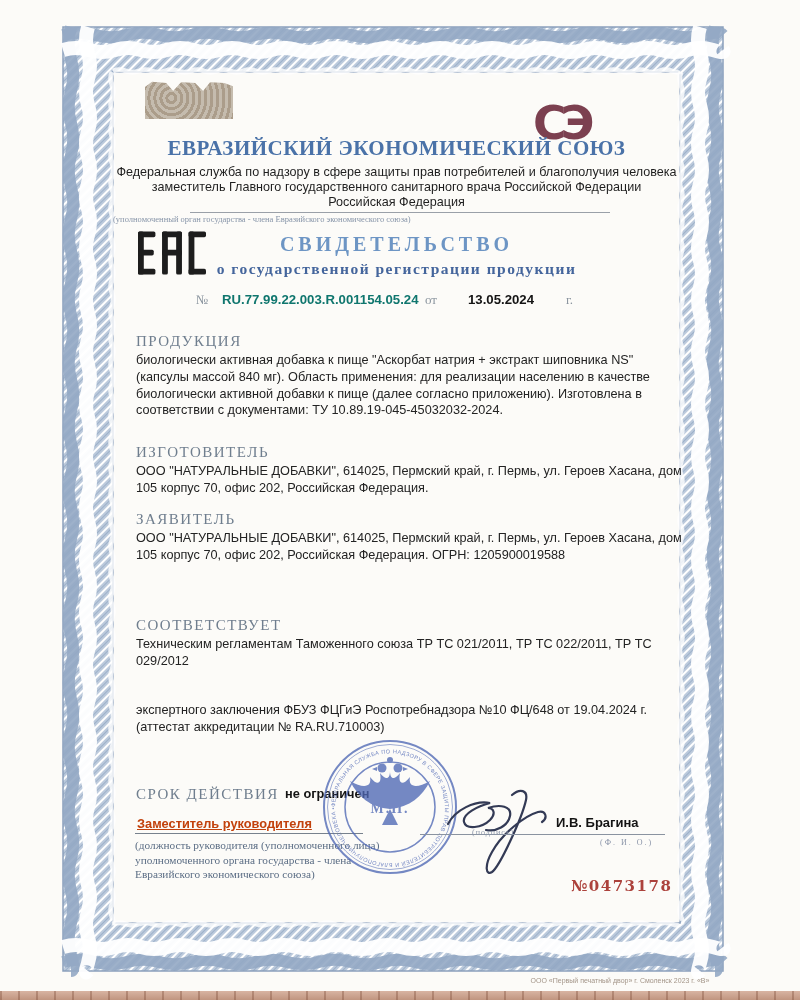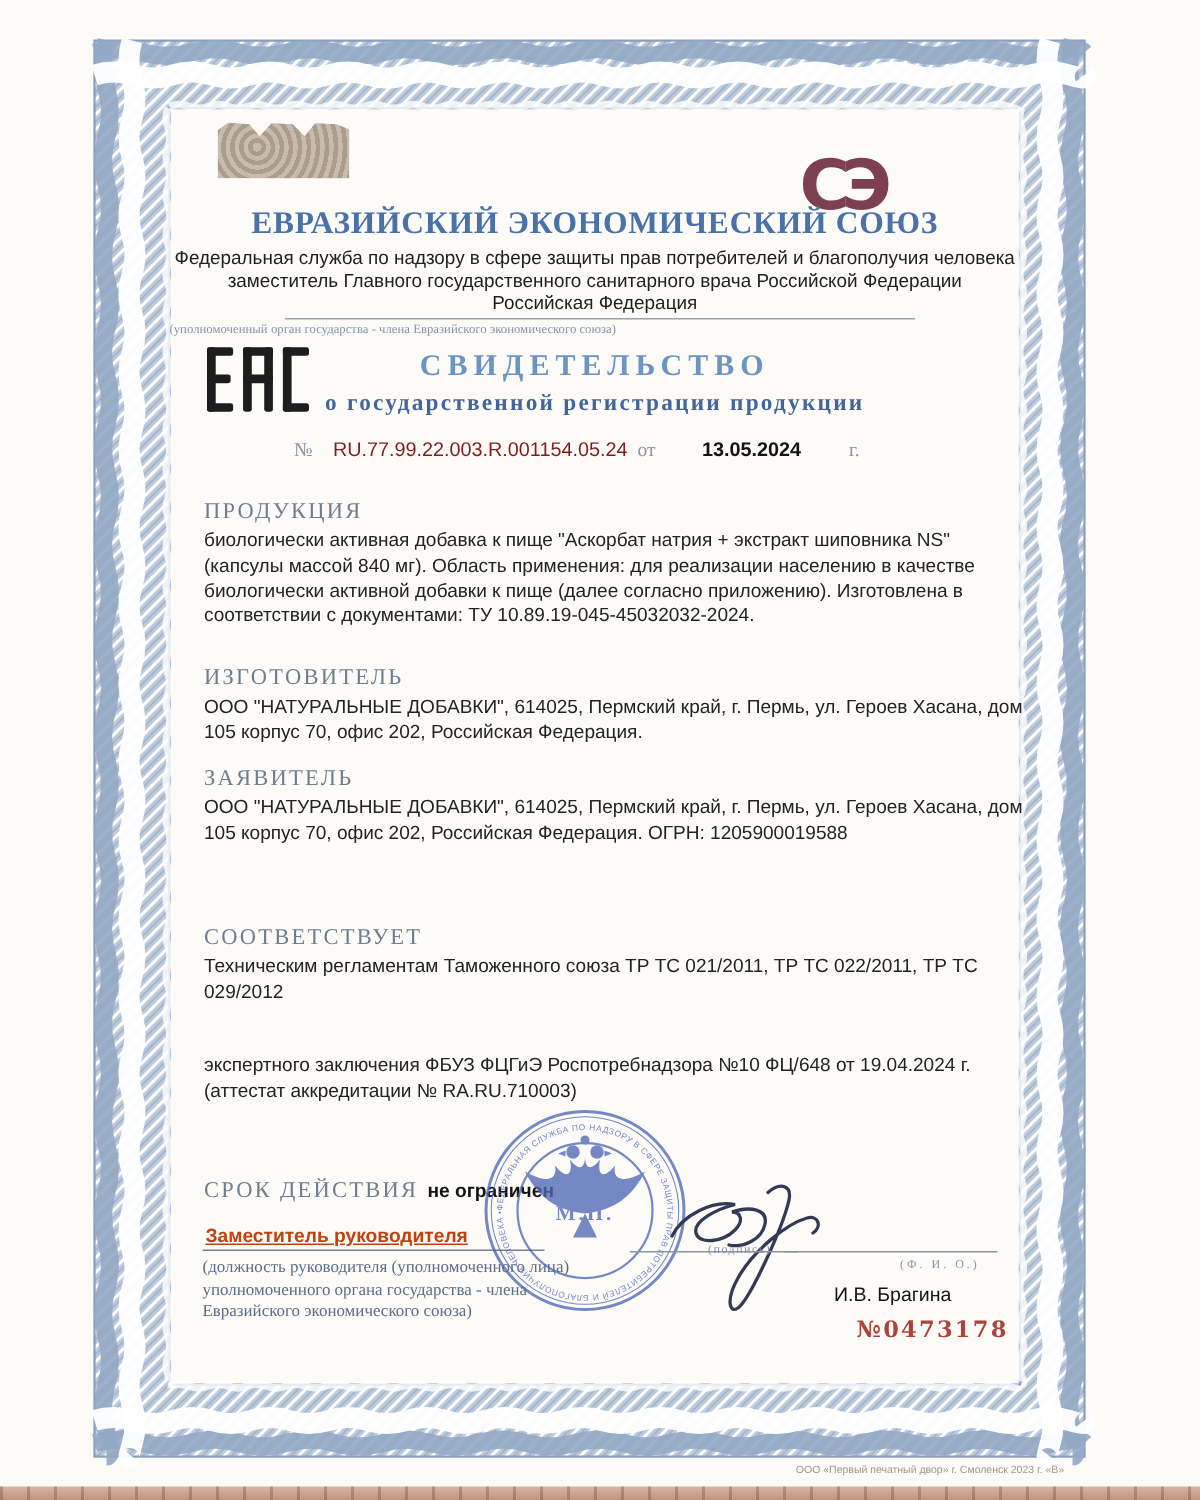--- a/index.html
+++ b/index.html
@@ -38,21 +38,21 @@
   .title-main{left:113px;top:233px;width:567px;text-align:center;
     font-family:"Liberation Serif",serif;font-weight:bold;font-size:20px;
     letter-spacing:4px;color:var(--title_light);}
   .title-sub{left:113px;top:260px;width:567px;text-align:center;
     font-family:"Liberation Serif",serif;font-weight:bold;font-size:15.5px;
     letter-spacing:1.5px;color:var(--title_dark);}
 
   
   .lbl{font-family:"Liberation Serif",serif;font-size:13px;color:var(--label_grey);}
   .no-label{left:196px;top:292px;}
-  .no-value{left:222px;top:292px;font-size:13.2px;font-weight:normal;color:#7f1d1d;}
+  .no-value{left:222px;top:292px;font-size:13.2px;font-weight:bold;color:#0f766e;}
   .from-label{left:425px;top:292px;}
   .date-value{left:468px;top:292px;font-size:13.2px;font-weight:bold;color:#141414;}
   .year-label{left:566px;top:292px;}
 
   
   .sec-h{left:136px;font-family:"Liberation Serif",serif;font-size:15px;
     letter-spacing:1.5px;color:var(--heading_grey);}
   .sec-b{left:136px;width:553px;font-size:12.7px;line-height:16.8px;color:var(--body_ink);}
   .h-product{top:333px;}   .b-product{top:352px;}
   .h-manu{top:444px;}      .b-manu{top:463px;}
@@ -64,21 +64,21 @@
 
   
   .pos-title{left:137px;top:816px;font-size:12.8px;font-weight:bold;color:#c2410c;text-decoration:underline;}
   .pos-line{left:135px;top:833px;width:228px;height:1px;background:#77818d;}
   .pos-caption{left:135px;top:838px;width:258px;
     font-family:"Liberation Serif",serif;font-size:11.3px;line-height:14.5px;
     color:var(--caption_blue);}
   .sig-line{left:420px;top:834px;width:112px;height:1px;background:#8a93a0;}
   .sig-caption{left:428px;top:828px;font-family:"Liberation Serif",serif;font-size:8px;
     letter-spacing:1px;color:#8a94a8;margin-left:44px;}
-  .fio-name{left:556px;top:815px;font-size:13px;font-weight:normal;color:#141414;margin-top:40px;}
+  .fio-name{left:556px;top:815px;font-size:13px;font-weight:bold;color:#141414;}
   .fio-line{left:523px;top:834px;width:142px;height:1px;background:#8a93a0;}
   .fio-caption{left:560px;top:838px;font-family:"Liberation Serif",serif;font-size:8px;
     letter-spacing:2px;color:#8a94a8;padding-left:40px;}
   #stamp{left:320px;top:737px;}
   #signature{left:440px;top:785px;}
 
   
   .serial{left:571px;top:877px;font-family:"DejaVu Serif",serif;font-weight:bold;
     font-size:15px;letter-spacing:1.5px;color:var(--serial_red);}
   .printer{left:480px;top:977px;width:280px;text-align:center;font-size:7px;

